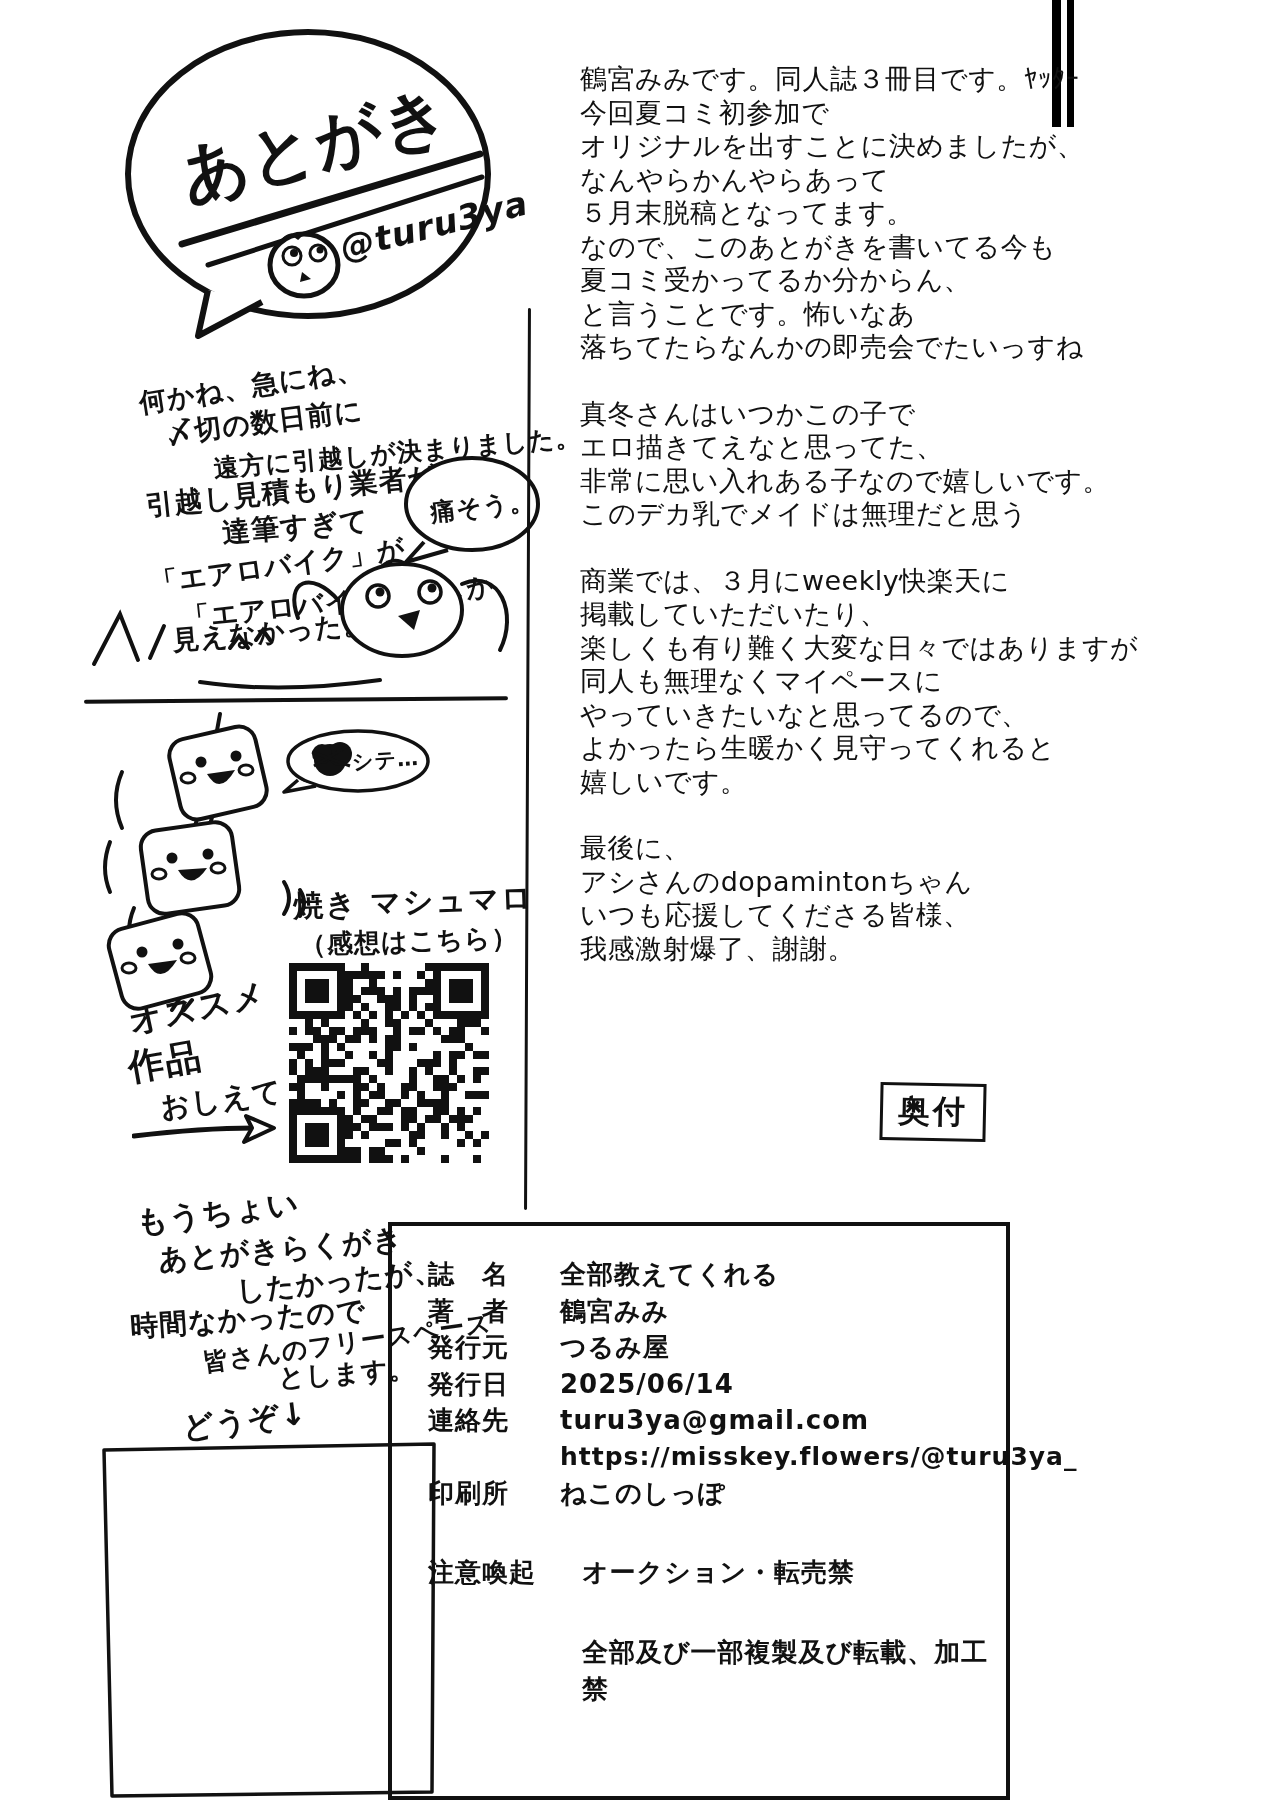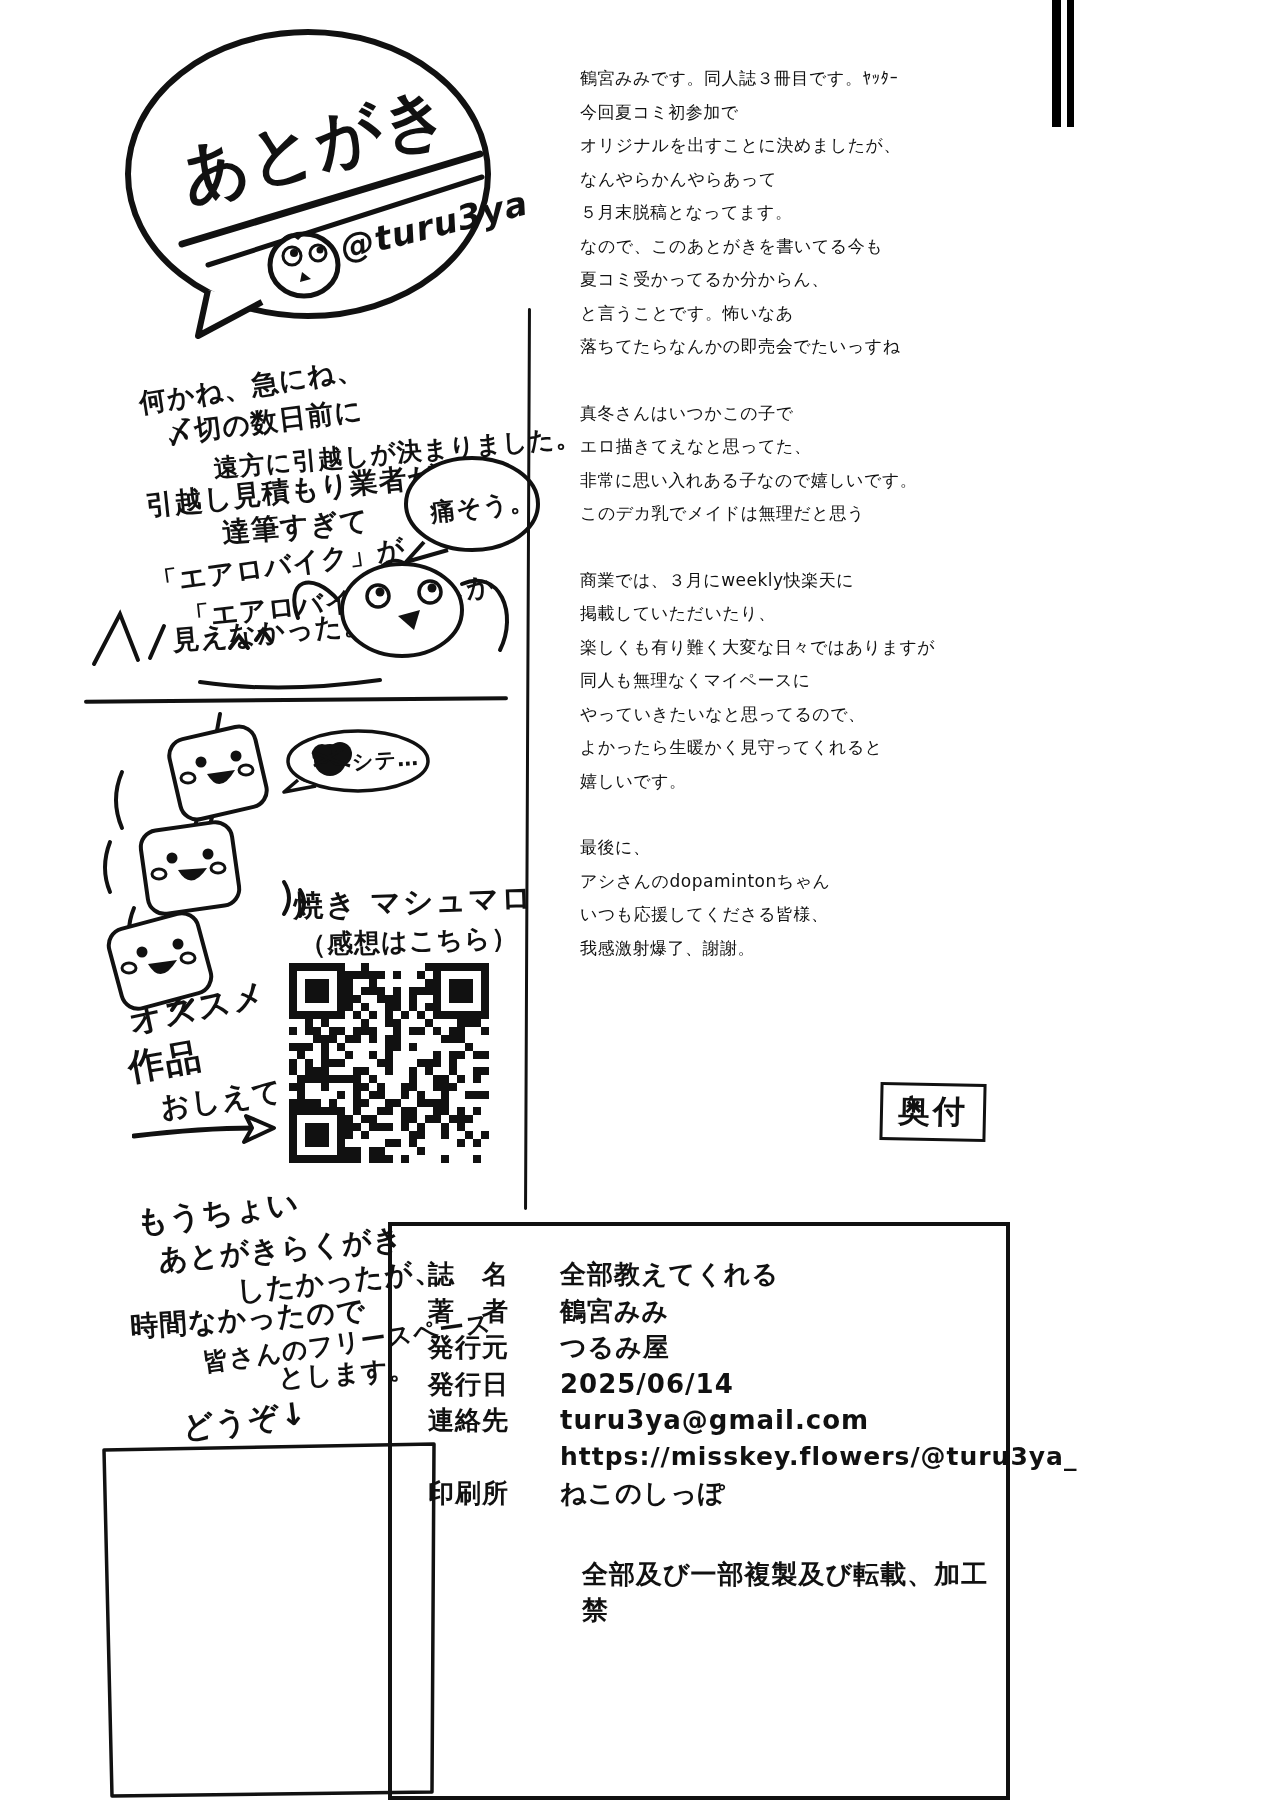--- a/index.html
+++ b/index.html
@@ -4,21 +4,21 @@
 <style>
   html,body{margin:0;padding:0;background:#888;}
   .page{
     position:relative;width:1280px;height:1808px;margin:0 auto;
     background:#ffffff;overflow:hidden;color:#111;
     font-family:"DejaVu Sans", sans-serif;
   }
   .abs{position:absolute;}
   .hw{font-weight:600;white-space:nowrap;letter-spacing:1px;}
   .note{position:absolute;white-space:nowrap;}
-  .para{white-space:pre-line;font-size:17px;line-height:33.5px;margin:0 0 33px 0;letter-spacing:0.5px;}
+  .para{white-space:pre-line;font-size:27px;line-height:33.5px;margin:0 0 33px 0;letter-spacing:0.5px;}
   .main-col{position:absolute;left:580px;top:62px;width:660px;}
   .bar{position:absolute;top:0;background:#000;}
   .divider-v{position:absolute;left:526px;top:308px;width:3px;height:902px;background:#111;border-radius:2px;transform:rotate(0.25deg);}
   .divider-h{position:absolute;left:84px;top:698px;width:424px;height:4px;background:#111;border-radius:3px;transform:rotate(-0.5deg);}
   .colophon{
     position:absolute;left:388px;top:1222px;width:622px;height:578px;
     border:4px solid #111;box-sizing:border-box;padding:30px 0 0 36px;
   }
   .col-row{display:flex;font-size:26px;line-height:36.5px;font-weight:700;letter-spacing:1px;}
   .col-label{width:132px;flex:0 0 132px;}
@@ -517,20 +517,24 @@
       <span class="col-value">turu3ya@gmail.com</span>
     </div>
     <div class="col-row">
       <span class="col-label"></span>
       <span class="col-value" style="font-size:25px;">https://misskey.flowers/@turu3ya_</span>
     </div>
     <div class="col-row">
       <span class="col-label">印刷所</span>
       <span class="col-value">ねこのしっぽ</span>
     </div>
+    <div class="col-row gap">
+      <span class="col-label">注意喚起</span>
+      <span class="col-value" style="padding-left:22px;">オークション・転売禁</span>
+    </div>
     <div class="col-row">
       <span class="col-label"></span>
       <span class="col-value" style="padding-left:22px;margin-top:44px;">全部及び一部複製及び転載、加工禁</span>
     </div>
   </div>
 
   <div class="main-col">
     <p class="para">鶴宮みみです。同人誌３冊目です。ﾔｯﾀｰ
 今回夏コミ初参加で
 オリジナルを出すことに決めましたが、

